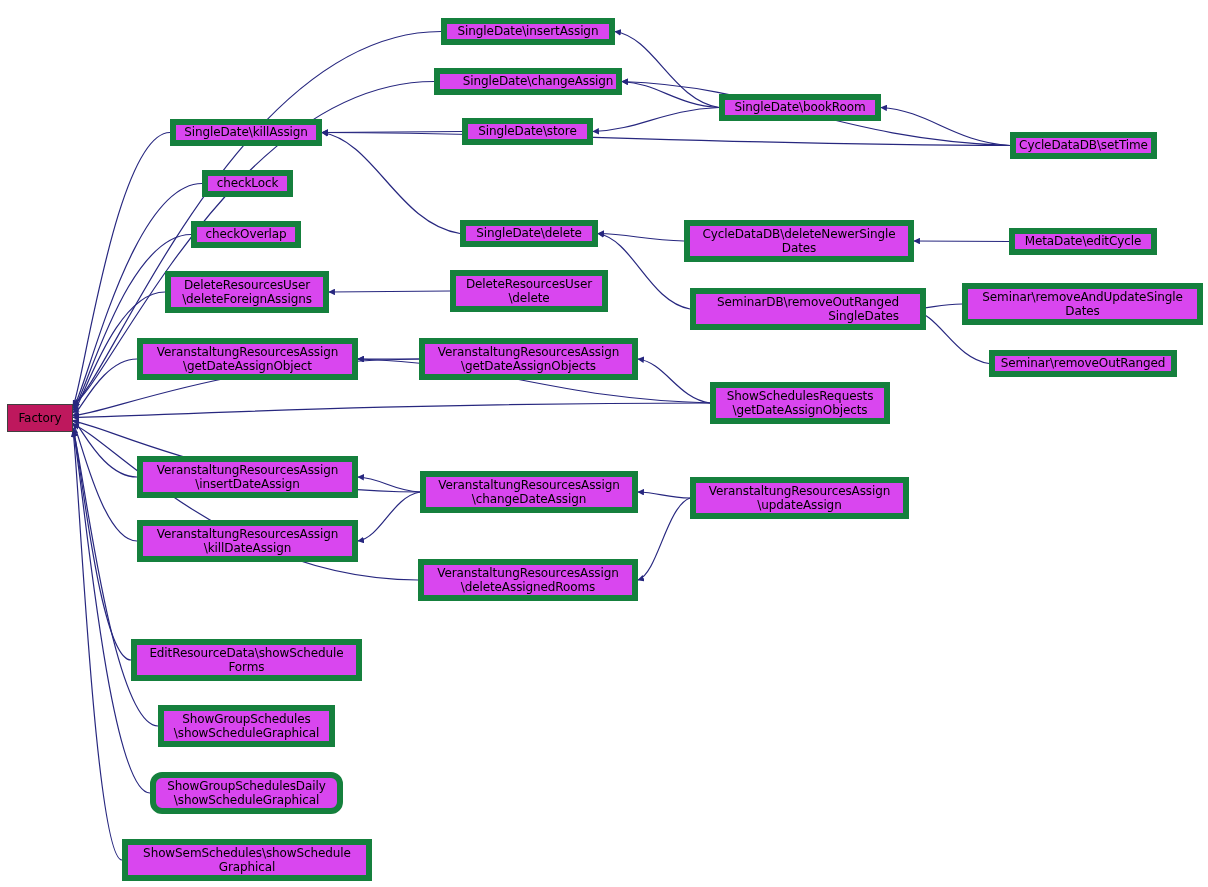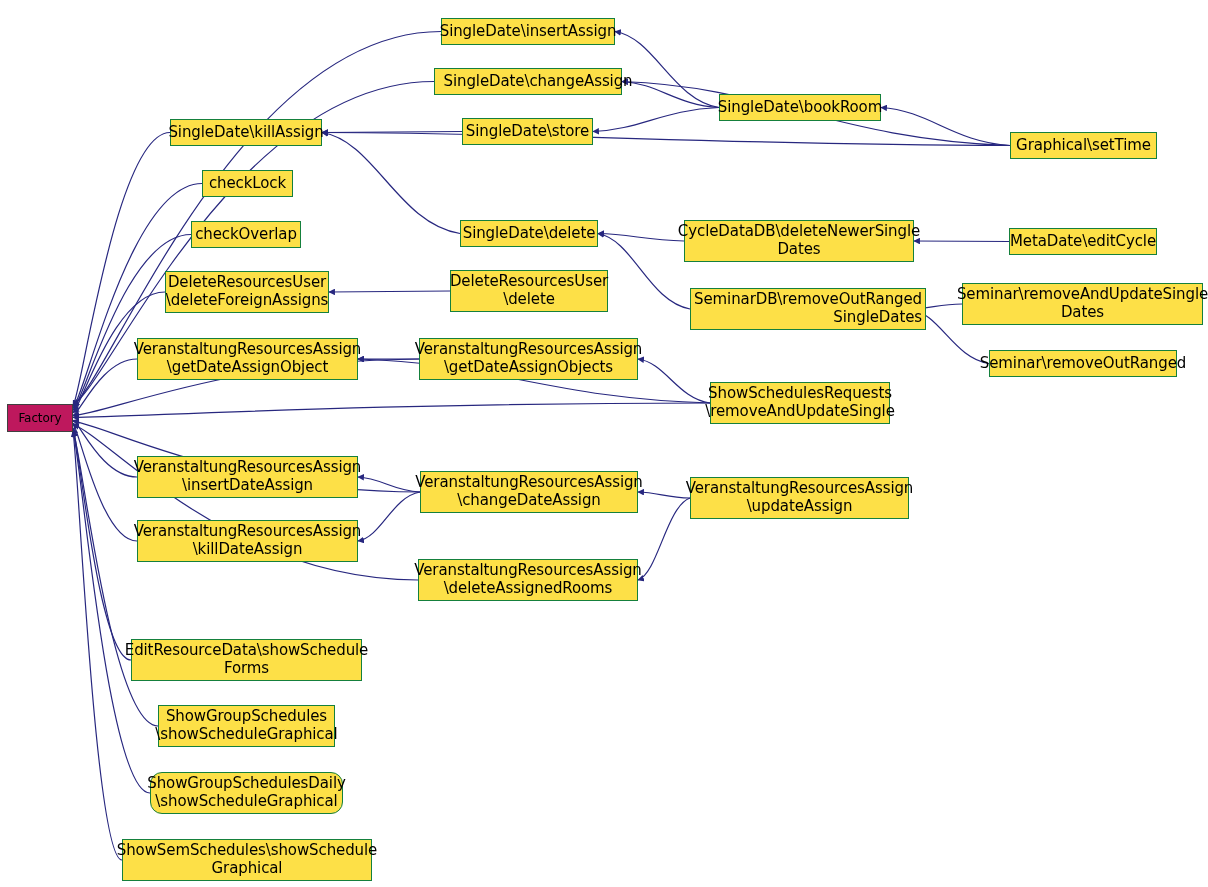--- a/index.html
+++ b/index.html
@@ -8,24 +8,24 @@
     position:relative;
     width:1208px;height:887px;
     background:#ffffff;
     font-family:"DejaVu Sans","Liberation Sans",sans-serif;
     overflow:hidden;
   }
   svg.edges{position:absolute;left:0;top:0;width:1208px;height:887px;pointer-events:none;}
   .node{
     position:absolute;
     box-sizing:border-box;
-    border:1px solid #15803d;
-    background:#fde047;
+    border:6px solid #15803d;
+    background:#d946ef;
     color:#000000;
-    font-size:15px;
+    font-size:12px;
     line-height:1.18;
     display:flex;
     align-items:center;
     justify-content:center;
     text-align:center;
     white-space:pre-line;
     padding:0 3px;
     letter-spacing:-0.1px;
   }
   .node.root{
@@ -85,42 +85,42 @@
         <path d="M 690 498 C 666.6 506.2, 657.76 573.44, 638 580" fill="none" stroke="#27277f" stroke-width="1.2" marker-end="url(#arrow)"></path>
       </g>
   </svg>
   <div id="node-layer">
       <div class="node root" style="left: 7px; top: 404px; width: 66px; height: 28px;">Factory</div>
       <div class="node" style="left: 441px; top: 18px; width: 174px; height: 27px;">SingleDate\insertAssign</div>
       <div class="node" style="left: 434px; top: 68px; width: 188px; height: 27px; padding-left: 23px;">SingleDate\changeAssign</div>
       <div class="node" style="left: 719px; top: 94px; width: 162px; height: 27px;">SingleDate\bookRoom</div>
       <div class="node" style="left: 170px; top: 119px; width: 152px; height: 27px;">SingleDate\killAssign</div>
       <div class="node" style="left: 462px; top: 118px; width: 131px; height: 27px; text-align: center;">SingleDate\store</div>
-      <div class="node" style="left: 1010px; top: 132px; width: 147px; height: 27px;">Graphical\setTime</div>
+      <div class="node" style="left: 1010px; top: 132px; width: 147px; height: 27px;">CycleDataDB\setTime</div>
       <div class="node" style="left: 202px; top: 170px; width: 91px; height: 27px;">checkLock</div>
       <div class="node" style="left: 191px; top: 221px; width: 110px; height: 27px;">checkOverlap</div>
       <div class="node" style="left: 460px; top: 220px; width: 138px; height: 27px;">SingleDate\delete</div>
       <div class="node" style="left: 684px; top: 220px; width: 230px; height: 42px;">CycleDataDB\deleteNewerSingle
 Dates</div>
       <div class="node" style="left: 1009px; top: 228px; width: 148px; height: 27px;">MetaDate\editCycle</div>
       <div class="node" style="left: 165px; top: 271px; width: 164px; height: 42px;">DeleteResourcesUser
 \deleteForeignAssigns</div>
       <div class="node" style="left: 450px; top: 270px; width: 158px; height: 42px;">DeleteResourcesUser
 \delete</div>
       <div class="node" style="left: 690px; top: 288px; width: 236px; height: 42px; text-align: right;">SeminarDB\removeOutRanged
 SingleDates</div>
       <div class="node" style="left: 962px; top: 283px; width: 241px; height: 42px;">Seminar\removeAndUpdateSingle
 Dates</div>
       <div class="node" style="left: 137px; top: 338px; width: 221px; height: 42px;">VeranstaltungResourcesAssign
 \getDateAssignObject</div>
       <div class="node" style="left: 419px; top: 338px; width: 219px; height: 42px;">VeranstaltungResourcesAssign
 \getDateAssignObjects</div>
       <div class="node" style="left: 989px; top: 350px; width: 188px; height: 27px;">Seminar\removeOutRanged</div>
       <div class="node" style="left: 710px; top: 382px; width: 180px; height: 42px;">ShowSchedulesRequests
-\removeAndUpdateSingle</div>
+\getDateAssignObjects</div>
       <div class="node" style="left: 137px; top: 456px; width: 221px; height: 42px;">VeranstaltungResourcesAssign
 \insertDateAssign</div>
       <div class="node" style="left: 420px; top: 471px; width: 218px; height: 42px;">VeranstaltungResourcesAssign
 \changeDateAssign</div>
       <div class="node" style="left: 690px; top: 477px; width: 219px; height: 42px;">VeranstaltungResourcesAssign
 \updateAssign</div>
       <div class="node" style="left: 137px; top: 520px; width: 221px; height: 42px;">VeranstaltungResourcesAssign
 \killDateAssign</div>
       <div class="node" style="left: 418px; top: 559px; width: 220px; height: 42px;">VeranstaltungResourcesAssign
 \deleteAssignedRooms</div>

